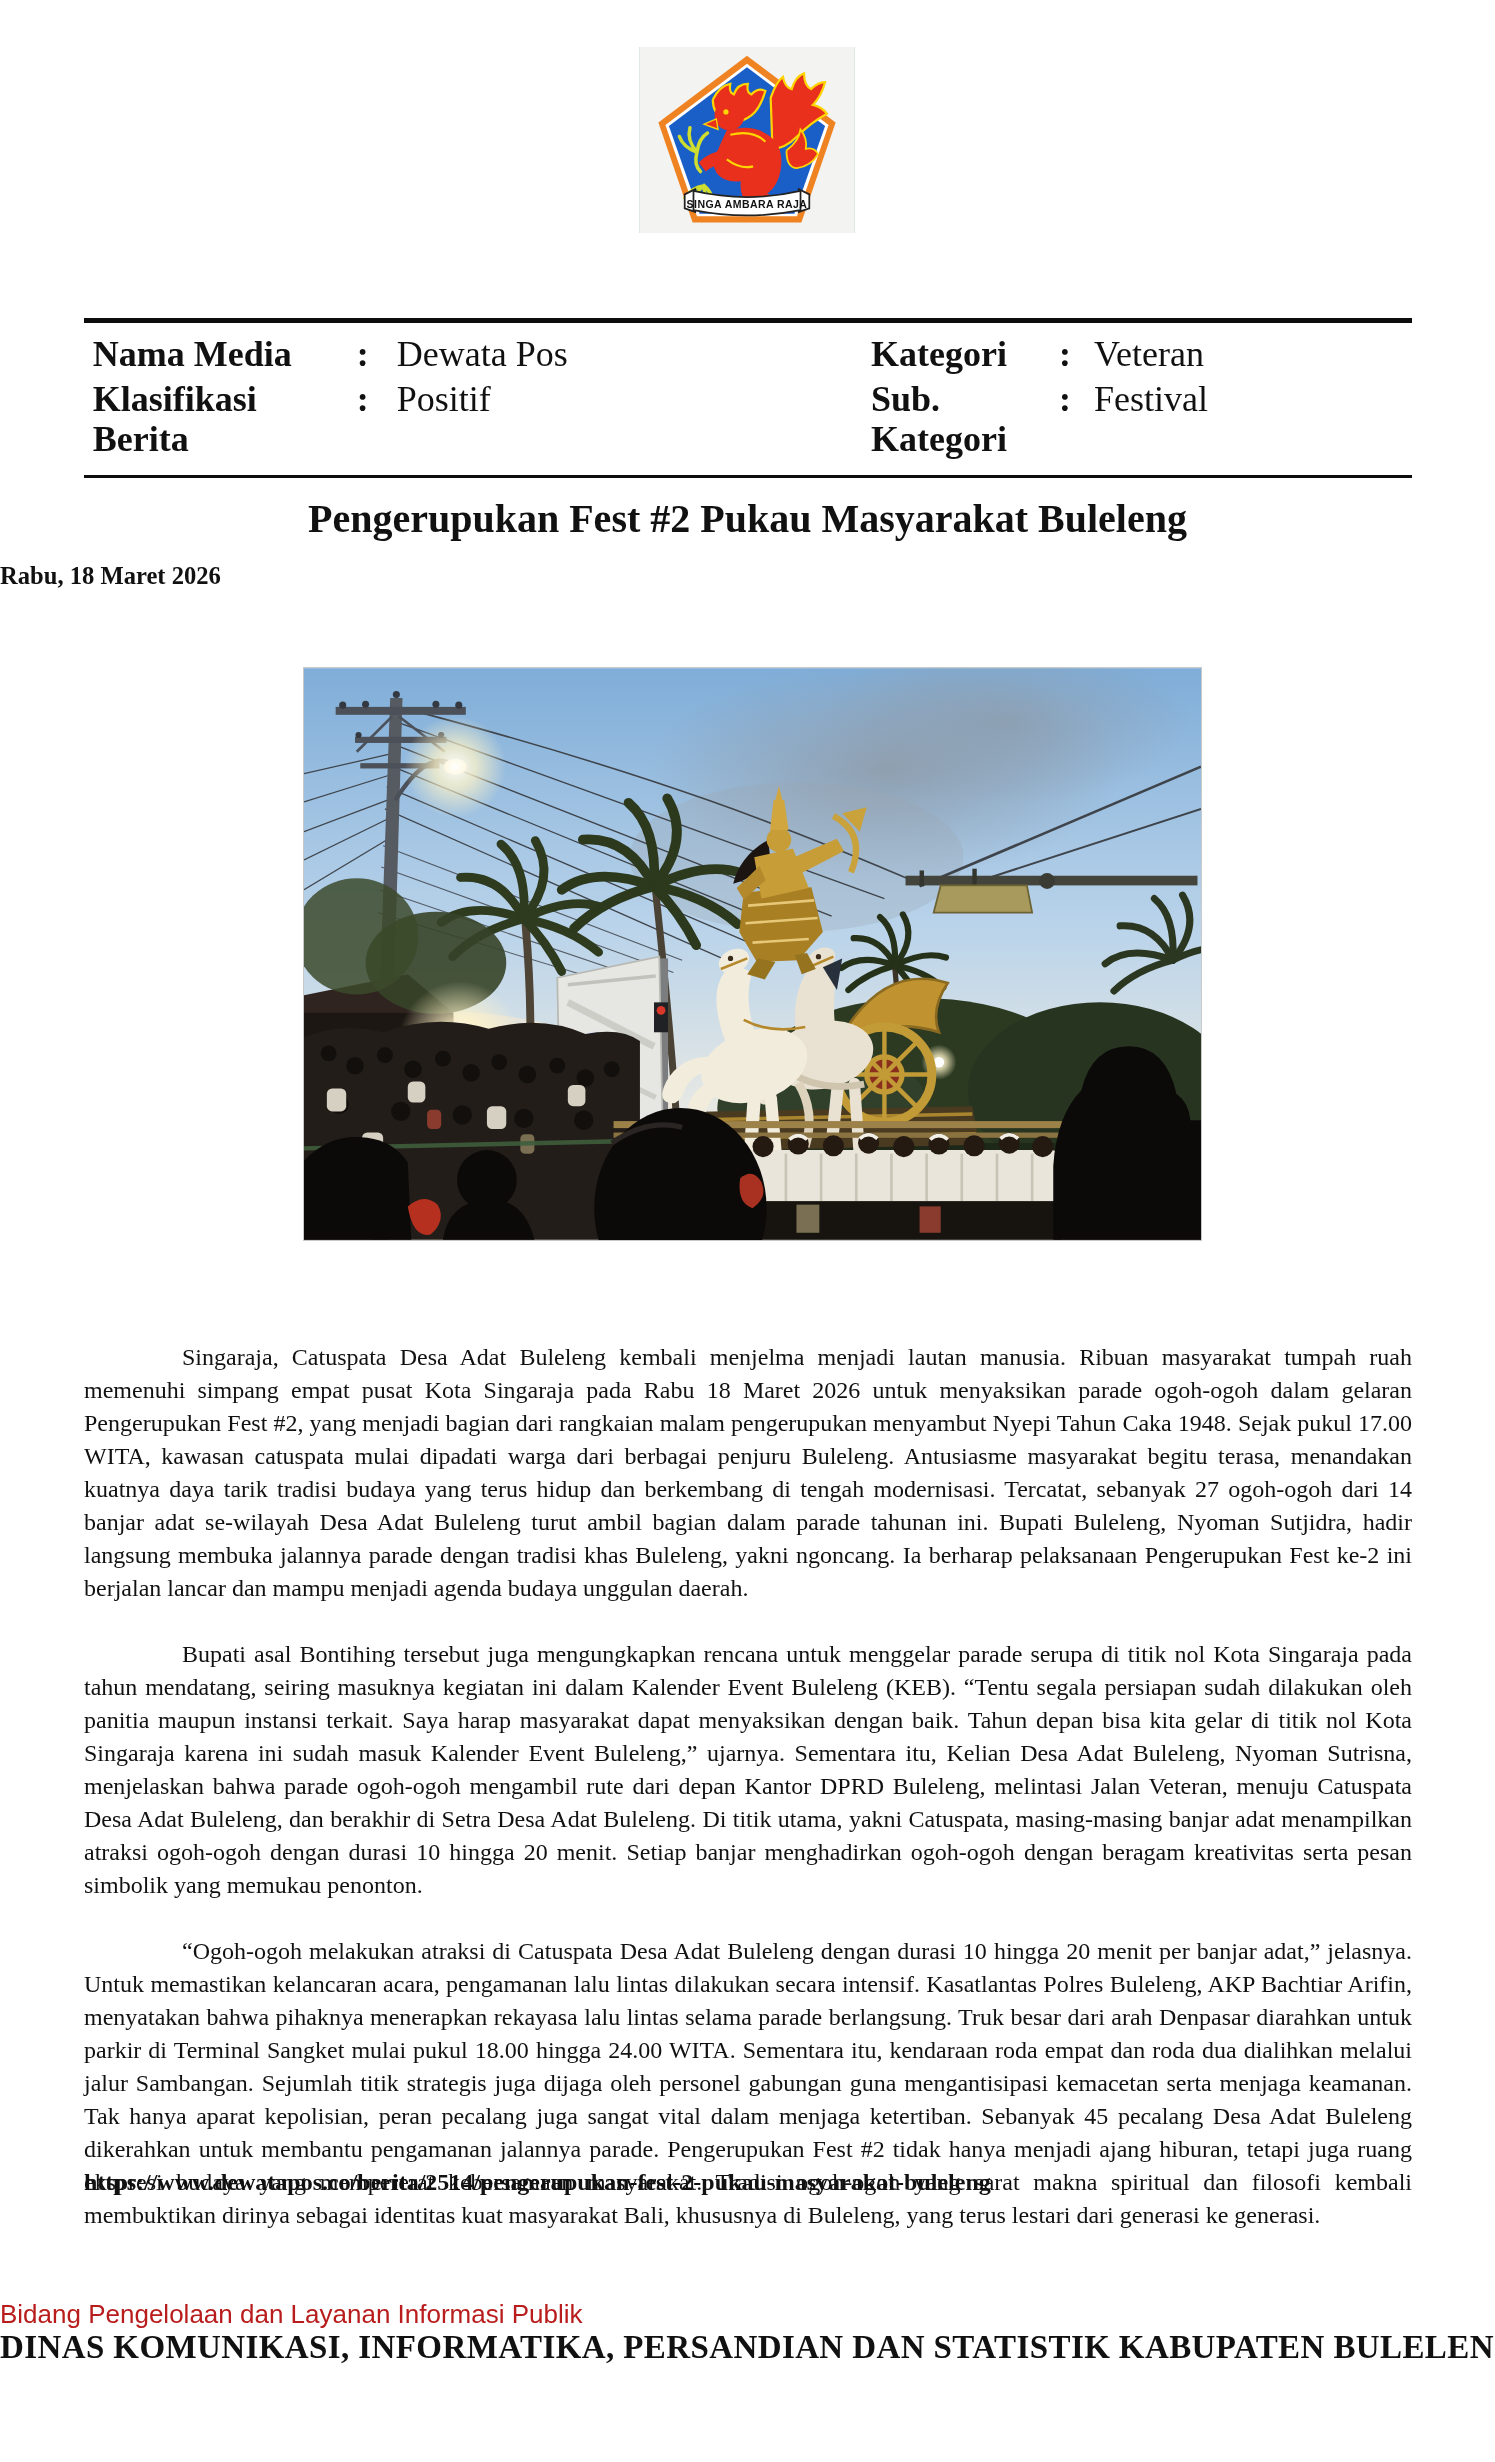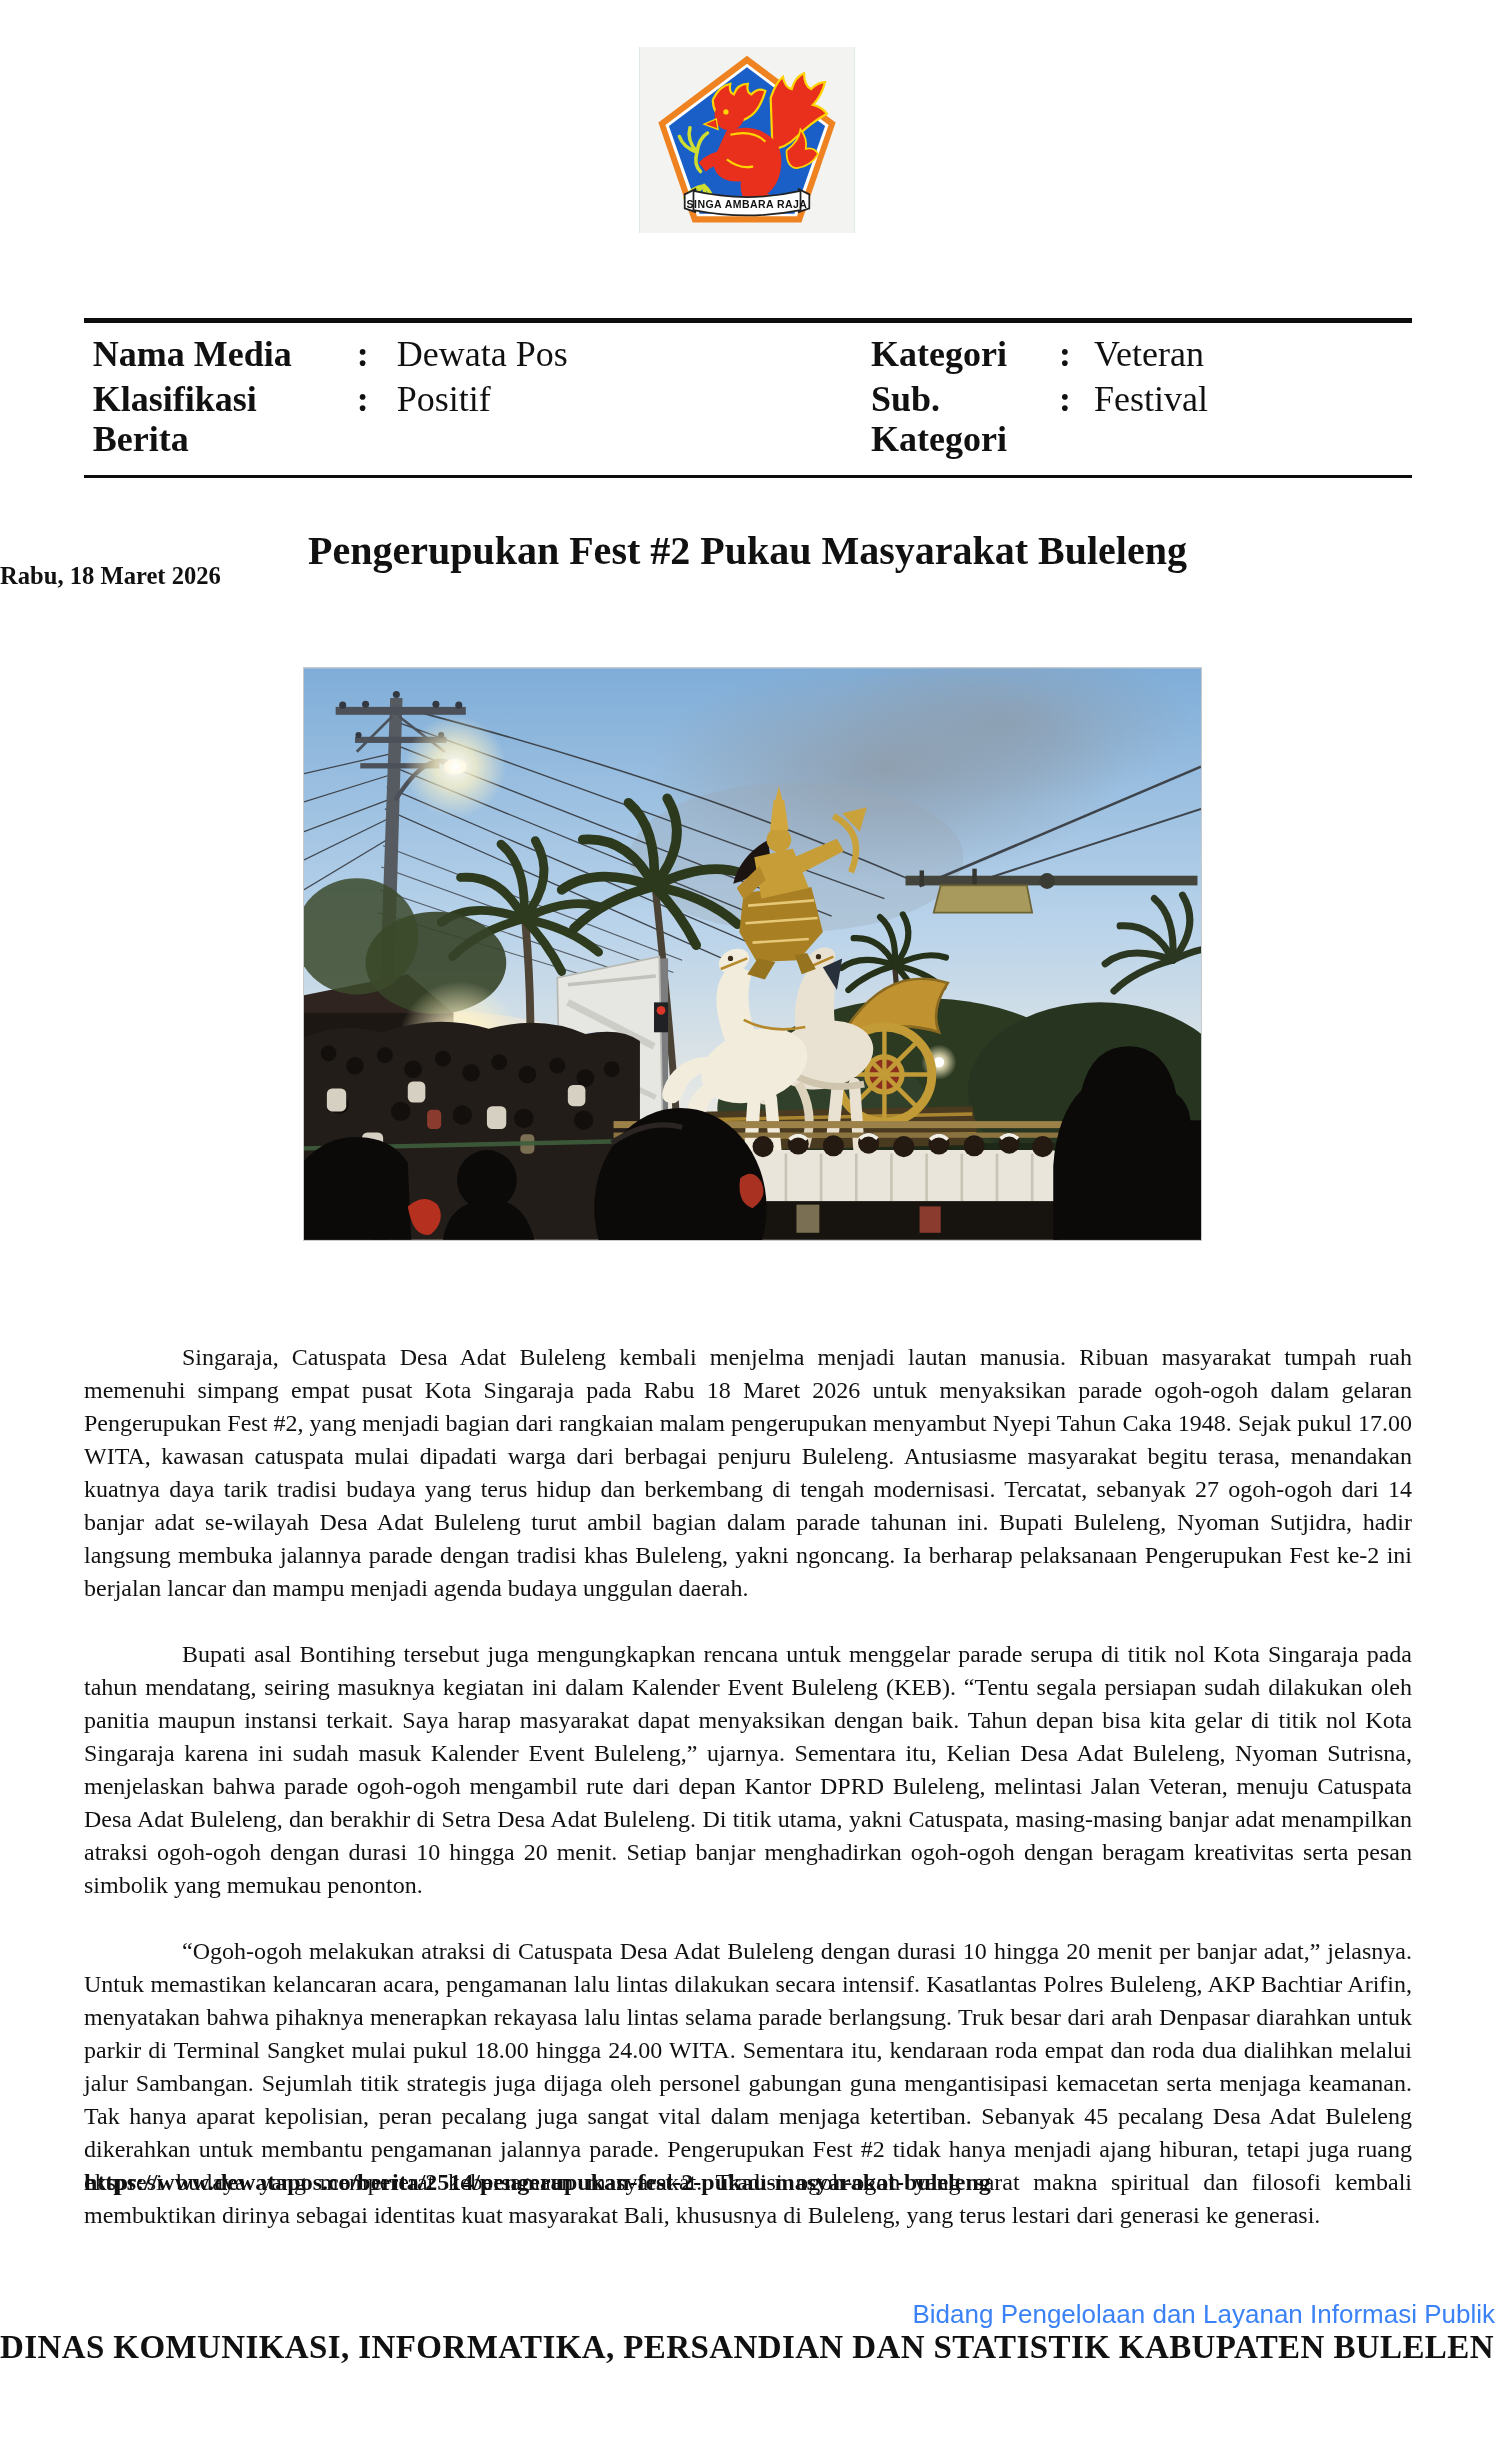--- a/index.html
+++ b/index.html
@@ -19,36 +19,36 @@
   .meta-cell{display:flex;line-height:40px;font-size:36px;}
   .meta-cell .lbl{font-weight:bold;width:264px;}
   .meta-cell.right .lbl{width:188px;}
   .meta-cell .col{font-weight:bold;width:40px;}
   .meta-cell.right .col{width:35px;}
   .meta-cell .val{}
   .meta-cell{padding-left:8.8px;}
   .meta-cell.right{padding-left:0;}
   
   .article-title{position:absolute;left:0;top:495px;width:100%;text-align:center;
-                 font-size:40px;font-weight:bold;white-space:nowrap;margin-top:32px;}
+                 font-size:40px;font-weight:bold;white-space:nowrap;}
   .article-date{position:absolute;left:0;top:562px;width:100%;
                 font-size:24.6px;font-weight:bold;}
   
   .photo{position:absolute;left:303px;top:667px;width:897px;height:572px;
          border:0.9px solid #c9c9c9;box-sizing:content-box;}
   .photo svg{display:block;width:897px;height:572px;}
   
   .body-text{position:absolute;left:84px;top:1337px;width:1328px;
              font-size:24px;line-height:33px;text-align:justify;}
   .body-text p{margin:4px 0 33px 0;text-indent:98px;}
   
   .source-url{position:absolute;left:84px;top:2169px;font-size:24px;font-weight:bold;}
   
-  .footer-line1{position:absolute;left:0;top:2299px;width:100%;text-align:right;
-                font-family:"Liberation Sans", sans-serif;font-size:26px;color:#3b82f6;}
+  .footer-line1{position:absolute;left:0;top:2299px;width:100%;text-align:left;
+                font-family:"Liberation Sans", sans-serif;font-size:26px;color:#b91c1c;}
   .footer-line2{position:absolute;left:0;top:2329px;width:100%;text-align:center;
                 font-size:33px;font-weight:bold;letter-spacing:0.4px;white-space:nowrap;}
 </style>
 </head>
 <body>
 
 <div class="page">
 
   <div class="logo-box">
     <svg viewBox="0 0 246 212">

